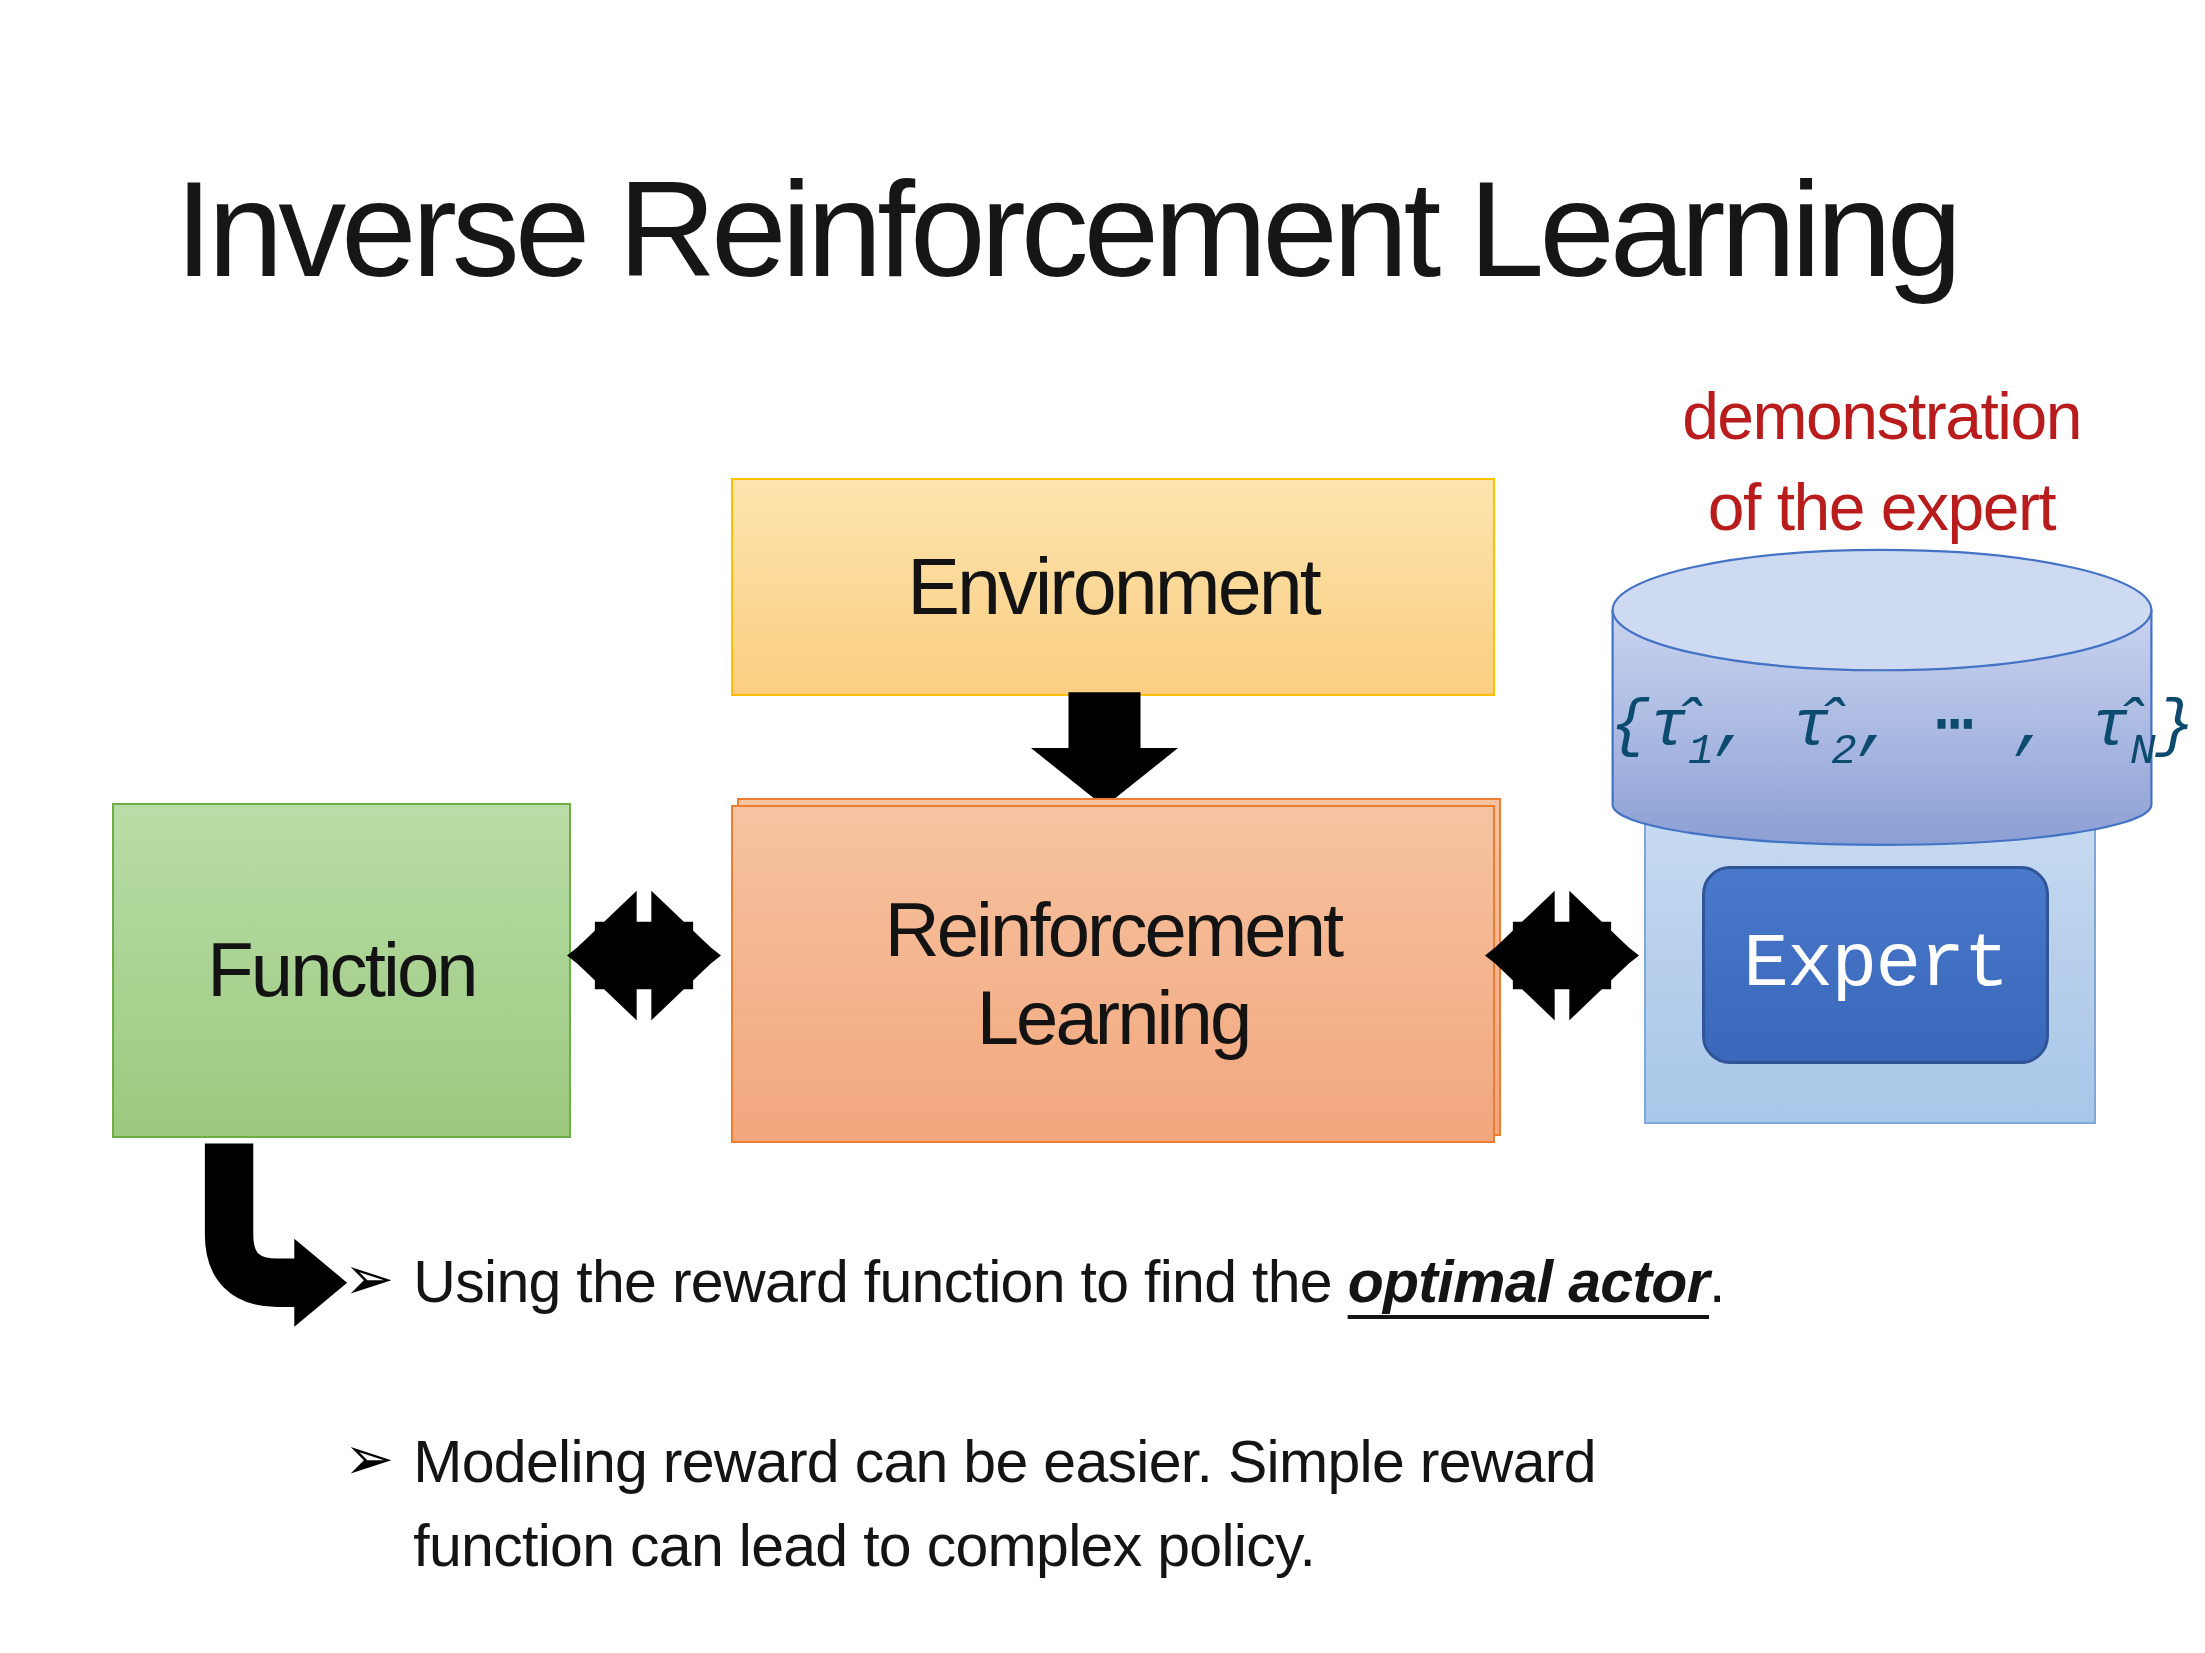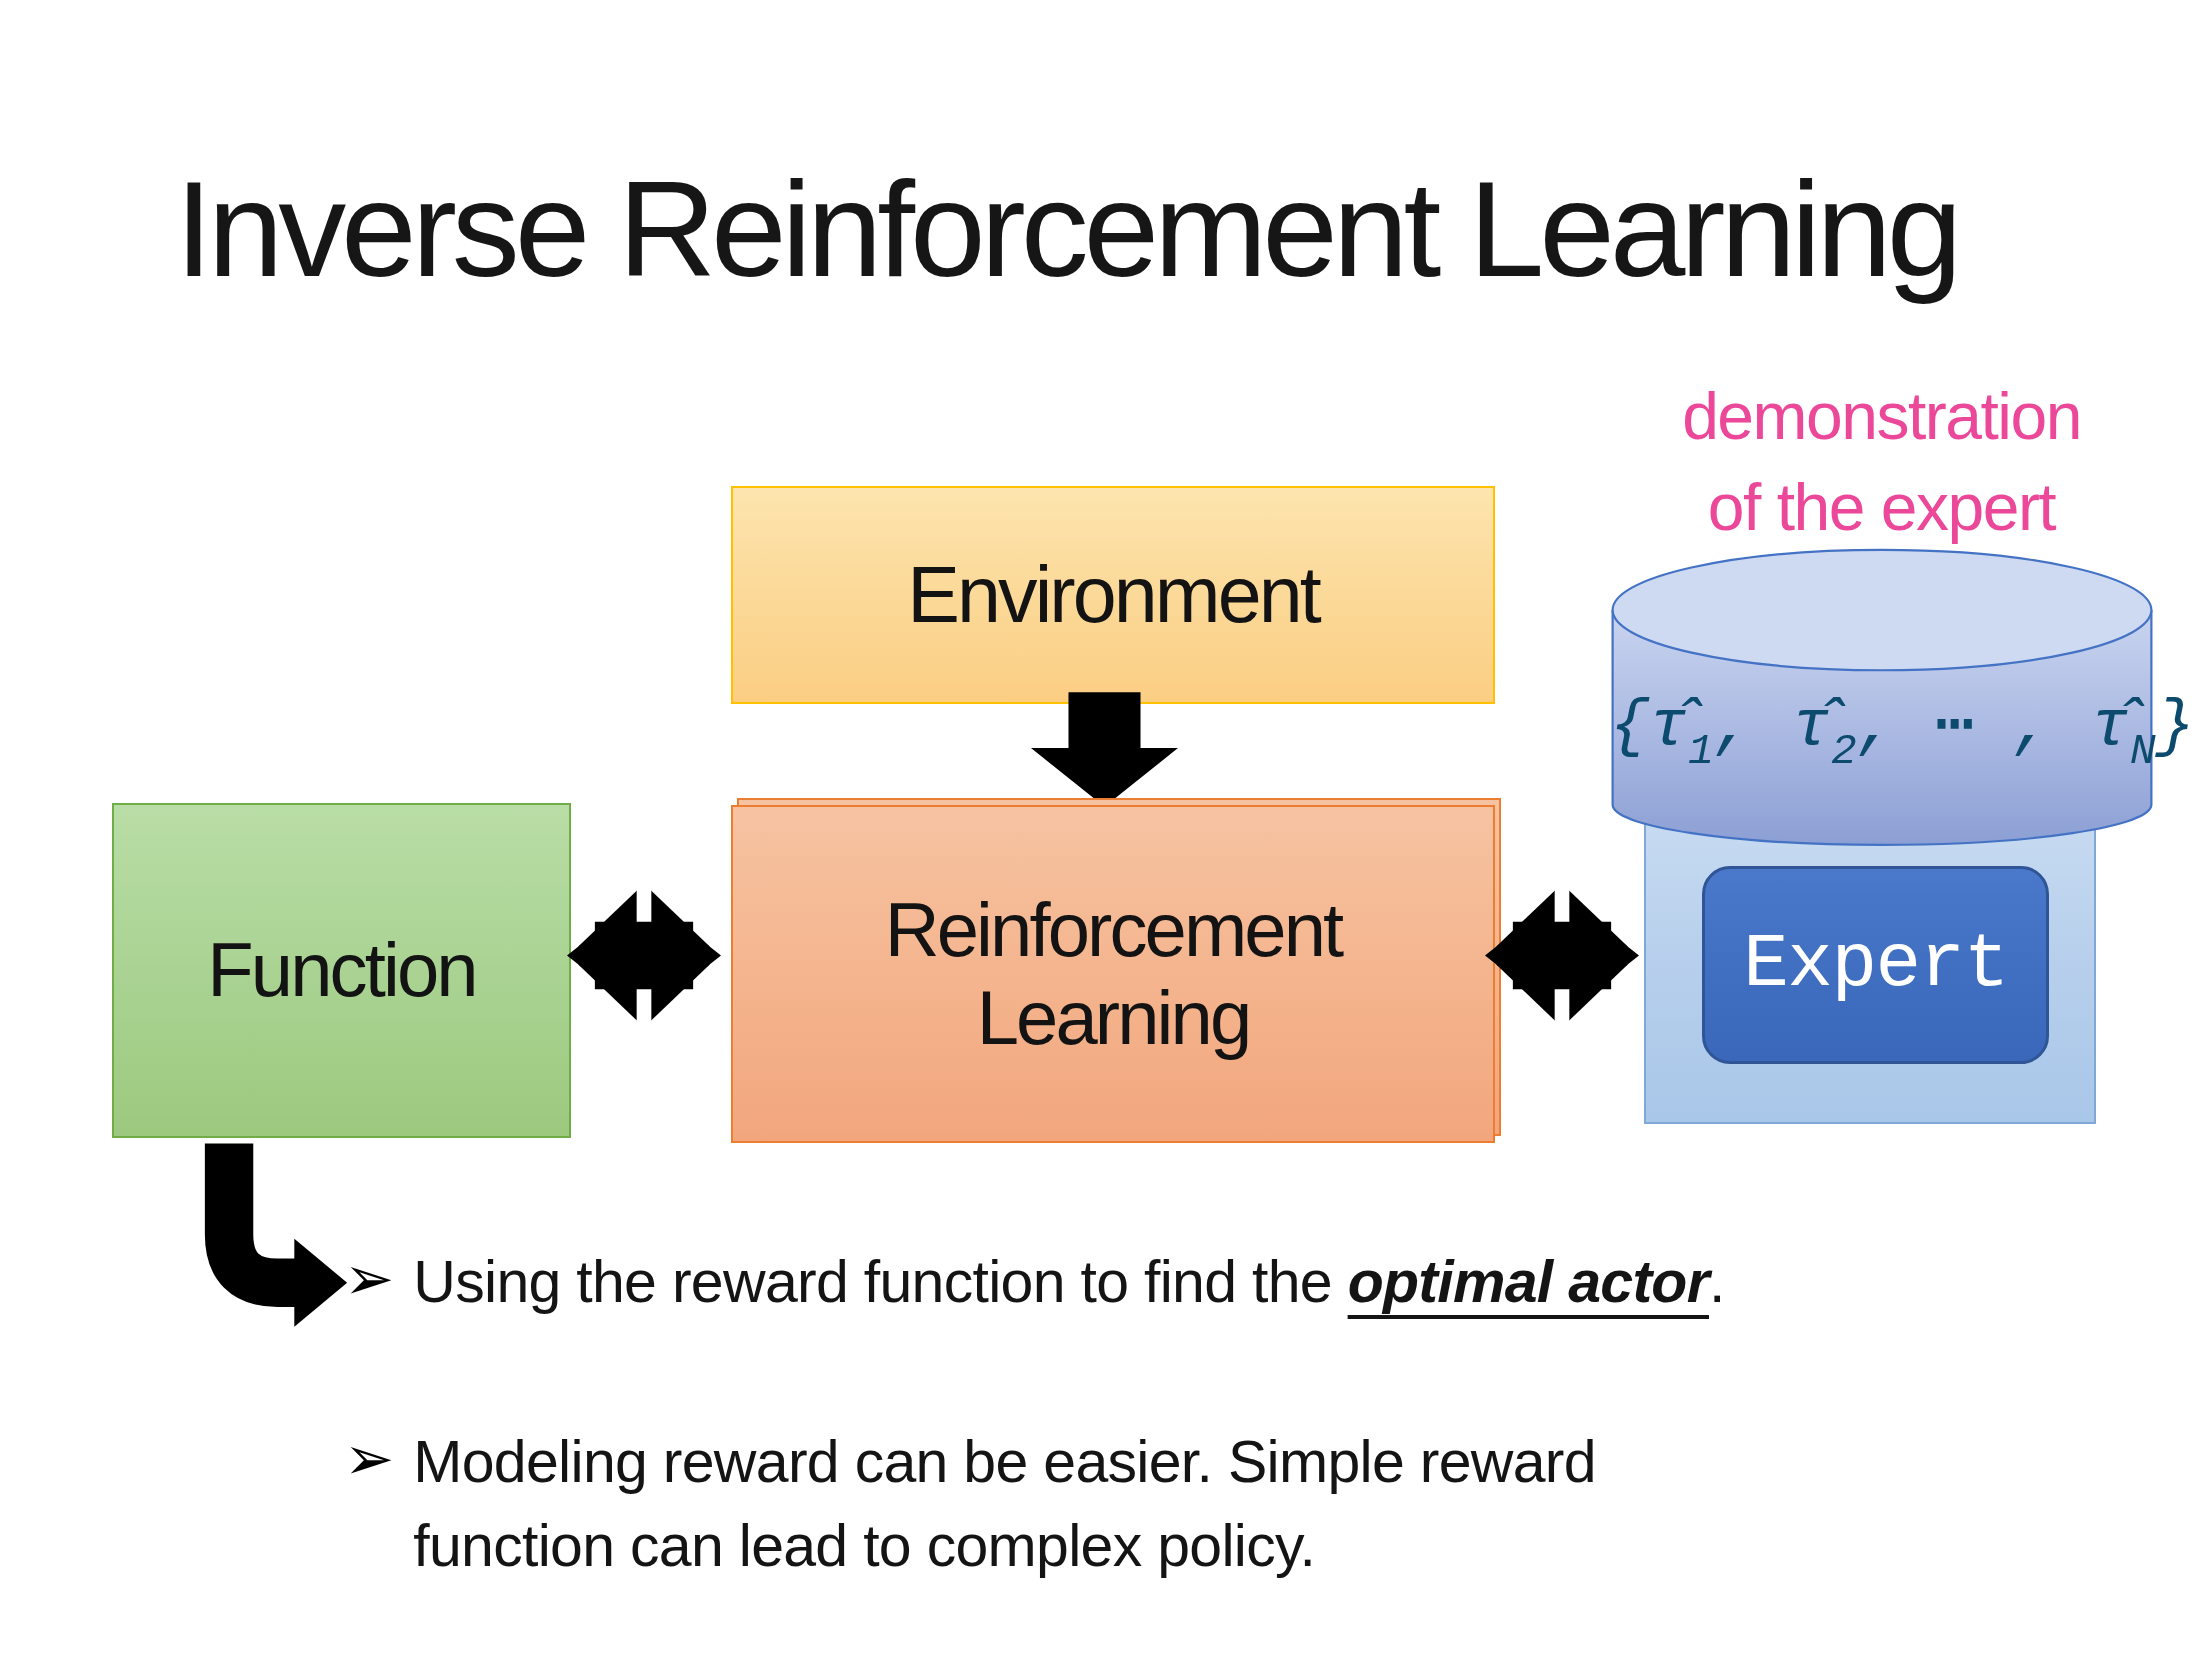--- a/index.html
+++ b/index.html
@@ -3,28 +3,28 @@
 <meta charset="utf-8">
 <style>
   html,body{margin:0;padding:0;background:#ffffff;}
   .slide{position:relative;width:2205px;height:1620px;background:#ffffff;overflow:hidden;
          font-family:"Liberation Sans", sans-serif;color:#111;}
 
   .title{position:absolute;left:175px;top:151px;font-size:136px;letter-spacing:-5.1px;
          color:#161616;white-space:nowrap;font-weight:400;}
 
   .demo-label{position:absolute;left:1573px;top:371px;width:617px;text-align:center;
-              font-size:66px;line-height:1.38;letter-spacing:-1.5px;color:#ec4899;}
+              font-size:66px;line-height:1.38;letter-spacing:-1.5px;color:#b91c1c;}
 
   .box{position:absolute;display:flex;flex-direction:column;align-items:center;justify-content:center;
        text-align:center;box-sizing:border-box;}
   .box .lbl{font-size:76px;letter-spacing:-2.9px;line-height:1.16;color:#131313;white-space:nowrap;}
 
   .env-box{left:731px;top:478px;width:764px;height:218px;border:2.9px solid #FFC000;
-           background:linear-gradient(180deg,#FDE4AE 0%,#FBD896 55%,#FBCE83 100%);margin-top:8px;}
+           background:linear-gradient(180deg,#FDE4AE 0%,#FBD896 55%,#FBCE83 100%);}
   .env-box .lbl{font-size:79px;}
 
   .reward-box{left:112px;top:803px;width:459px;height:335px;border:2.9px solid #70AD47;
               background:linear-gradient(180deg,#B9DDA6 0%,#AAD393 50%,#9CC97E 100%);}
 
   .rl-wrap{position:absolute;left:731px;top:805px;width:764px;height:338px;}
   .rl-ghost{position:absolute;left:5.9px;top:-6.6px;width:100%;height:100%;box-sizing:border-box;
             border:2.9px solid #ED7D31;background:linear-gradient(180deg,#F6C3A2 0%,#F4B58E 50%,#F2A67E 100%);}
   .rl-face{position:absolute;left:0;top:0;width:100%;height:100%;box-sizing:border-box;
            border:2.9px solid #ED7D31;background:linear-gradient(180deg,#F6C3A2 0%,#F4B58E 50%,#F2A67E 100%);

